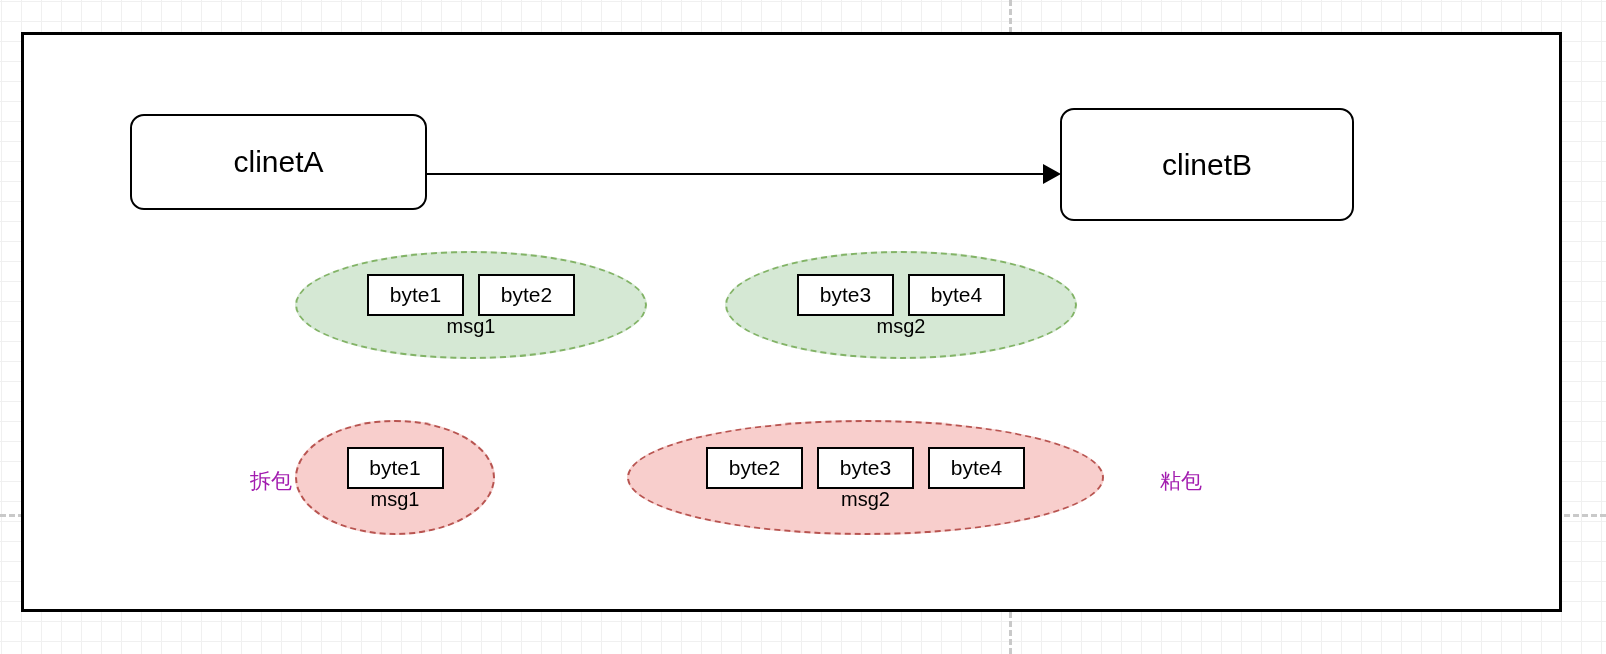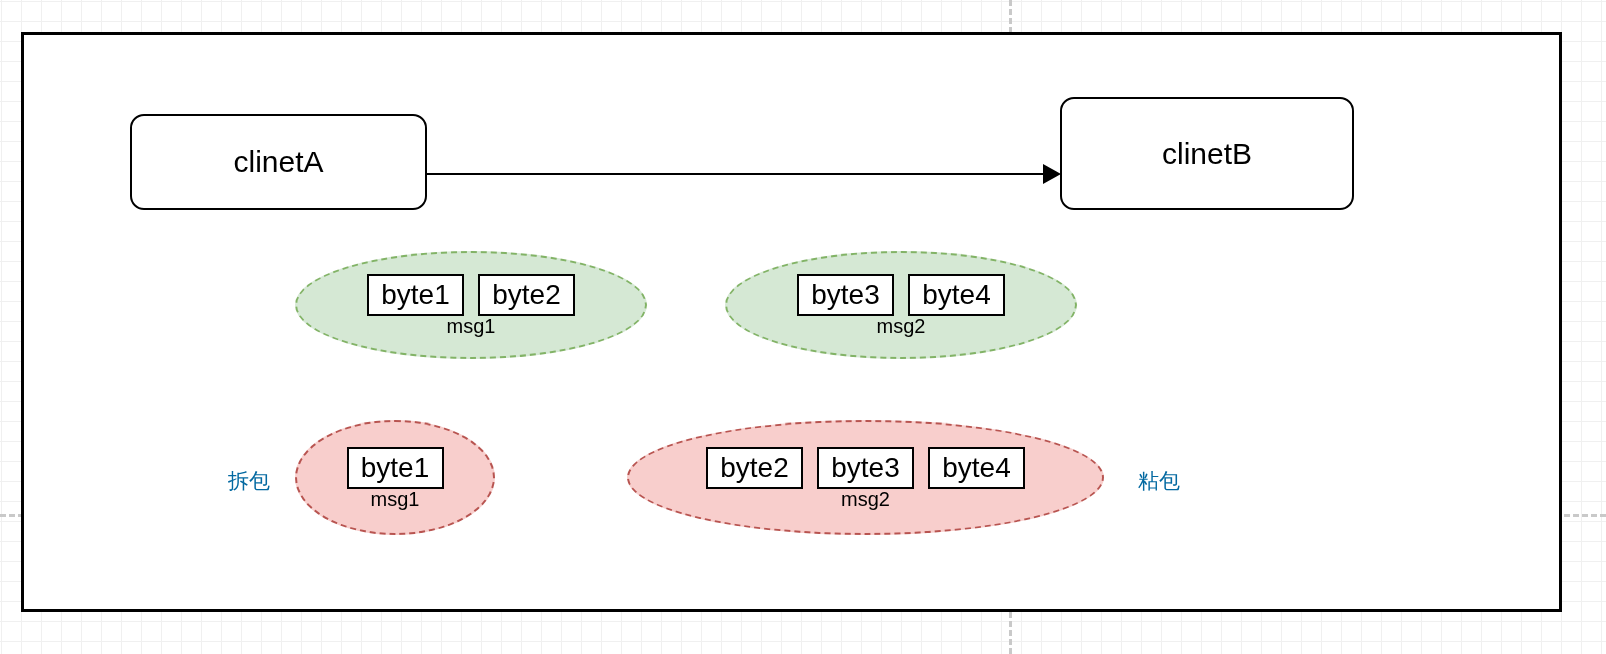--- a/index.html
+++ b/index.html
@@ -68,21 +68,21 @@
     background: #ffffff;
     border: 2px solid #000000;
     border-radius: 14px;
     display: flex;
     align-items: center;
     justify-content: center;
     font-size: 30px;
     color: #000000;
   }
   #client-a { left: 106px; top: 79px;  width: 297px; height: 96px; }
-  #client-b { left: 1036px; top: 62px; width: 294px; height: 113px; }
+  #client-b { left: 1036px; top: 73px; width: 294px; height: 113px; }
 
   
   #arrow-line {
     position: absolute;
     left: 403px;
     top: 138px;
     width: 622px;
     height: 2px;
     background: #000000;
   }
@@ -122,43 +122,44 @@
   }
   .byte-box {
     box-sizing: border-box;
     width: 97px;
     height: 42px;
     background: #ffffff;
     border: 2px solid #000000;
     display: flex;
     align-items: center;
     justify-content: center;
-    font-size: 28px;
+    font-size: 21px;
     color: #000000;
   }
   .msg-label {
     margin-top: 0;
     font-size: 20px;
     color: #000000;
     line-height: 1;
   }
 
   
   #ellipse-msg1-green { left: 271px; top: 216px; width: 352px; height: 108px; }
   #ellipse-msg2-green { left: 701px; top: 216px; width: 352px; height: 108px; }
   #ellipse-msg1-pink  { left: 271px; top: 385px; width: 200px; height: 115px; }
   #ellipse-msg2-pink  { left: 603px; top: 385px; width: 477px; height: 115px; }
 
   
   .side-note {
     position: absolute;
     font-size: 21px;
-    color: #0369a1;
+    color: #a21caf;
     white-space: nowrap;
     font-family: "DejaVu Sans", "Liberation Sans", sans-serif;
+    margin-left: 22px;
   }
   #note-split { left: 204px; top: 432px; }
   #note-stick { left: 1114px; top: 432px; }
 </style>
 </head>
 <body>
 
 <div id="page">
 
   <div class="guide-v" style="left:1009px;"></div>

